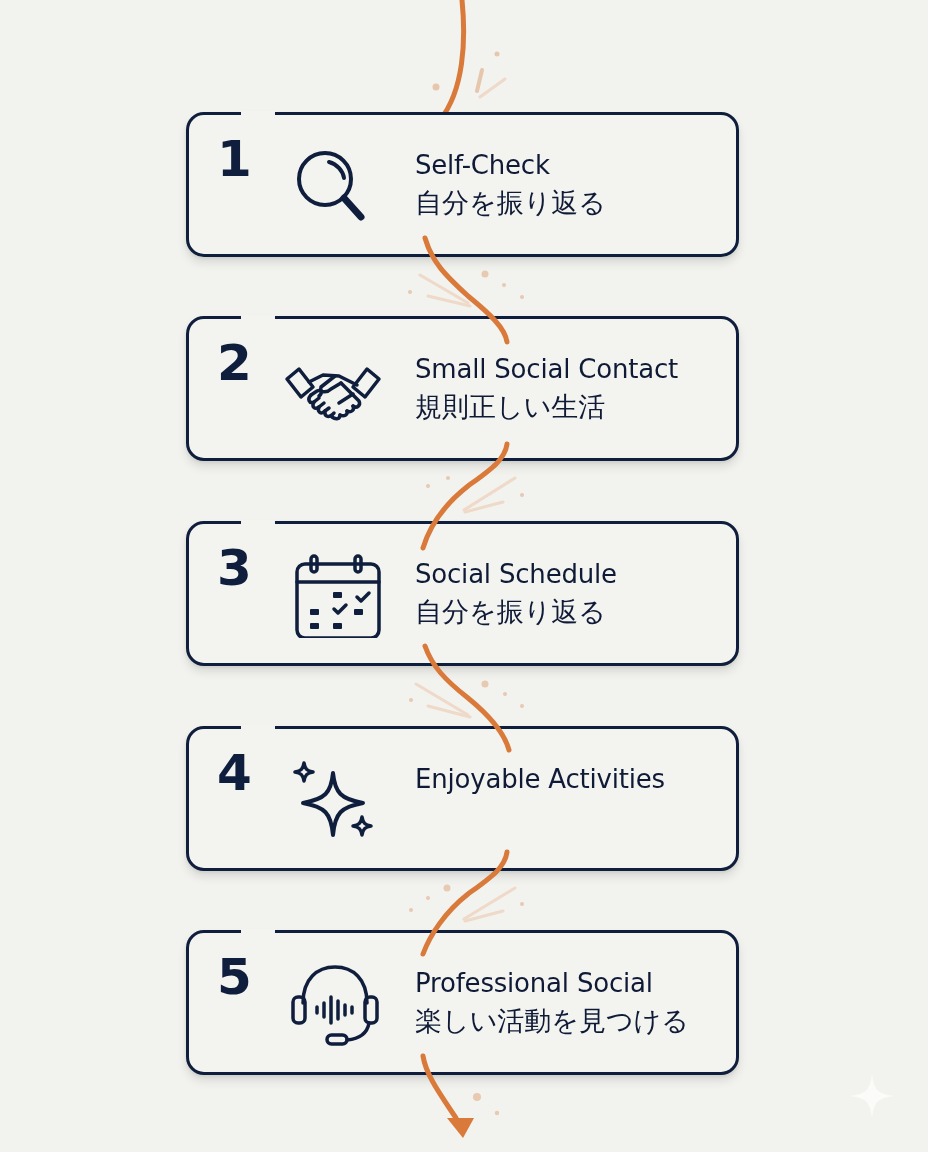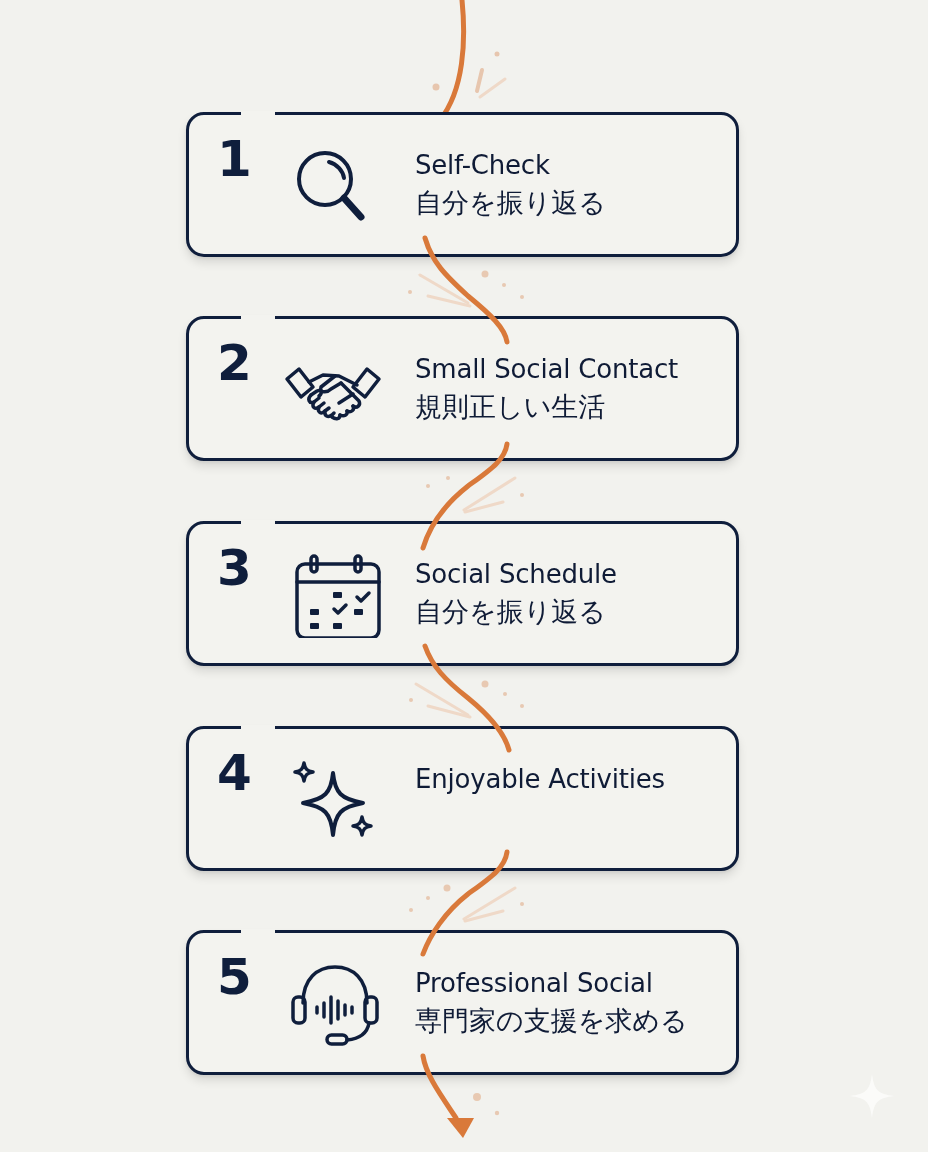--- a/index.html
+++ b/index.html
@@ -152,21 +152,21 @@
       <line x1="34" y1="44" x2="34" y2="50"></line>
       <line x1="41" y1="40" x2="41" y2="54"></line>
       <line x1="48" y1="34" x2="48" y2="60"></line>
       <line x1="55" y1="38" x2="55" y2="56"></line>
       <line x1="62" y1="42" x2="62" y2="52"></line>
       <line x1="69" y1="44" x2="69" y2="50"></line>
     </g>
   </svg>
   <div class="step-text">
     <div class="title-en">Professional Social</div>
-    <div class="title-ja">専門家の支援を求める</div>
+    <div class="title-ja">楽しい活動を見つける</div>
   </div>
 </div>
 
 <svg class="route-overlay" viewBox="0 0 928 1152">
   <g fill="#e8c9b2">
 
     <circle cx="485" cy="274" r="3.5"></circle>
       <circle cx="504" cy="285" r="2"></circle>
       <circle cx="410" cy="292" r="2"></circle>
       <circle cx="522" cy="297" r="2"></circle>

